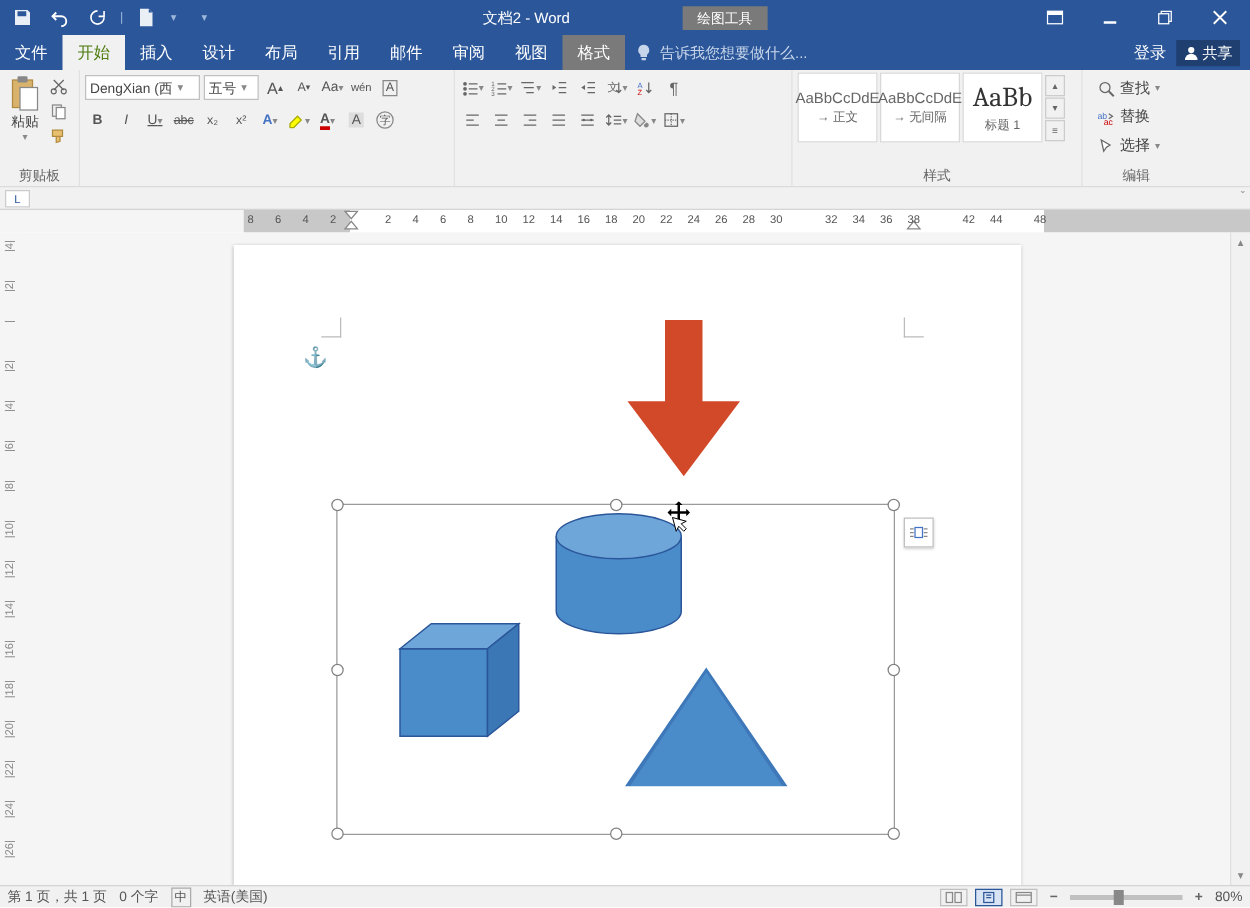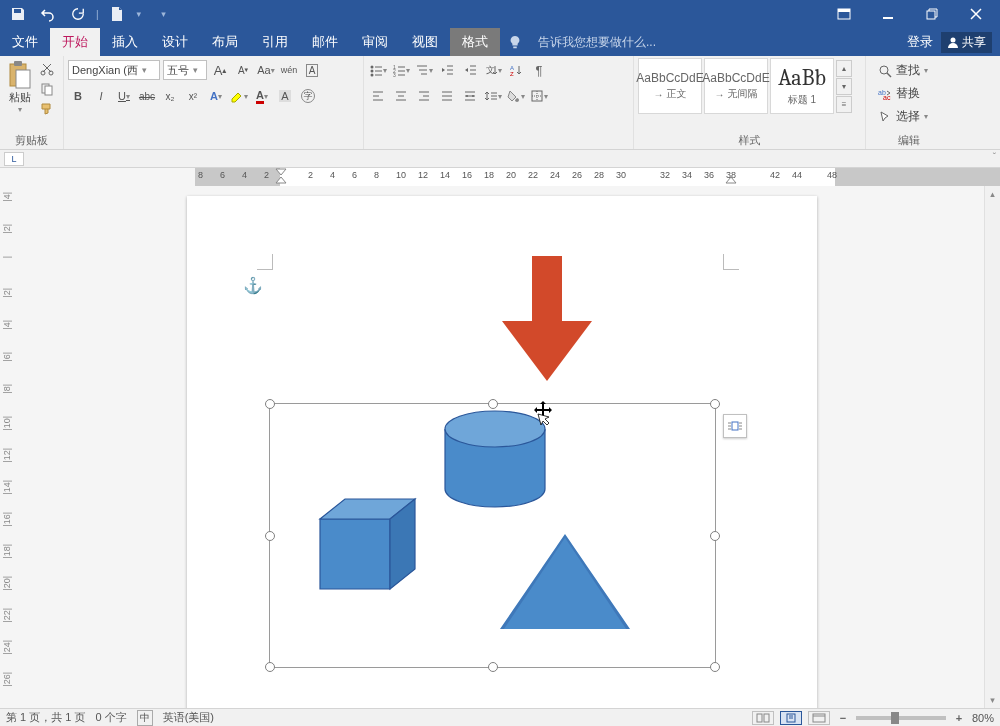--- a/index.html
+++ b/index.html
@@ -10,23 +10,23 @@
 .qat { display: flex; align-items: center; gap: 6px; padding-left: 6px; }
 .qat-icon { width: 24px; height: 24px; display: flex; align-items: center; justify-content: center; cursor: pointer; }
 .title-center { position: absolute; left: 50%; transform: translateX(-50%); pointer-events: none; display: flex; gap: 20px; align-items: center; }
 .title-drawtools { background: #7a7a7a; padding: 2px 12px; font-size: 11px; margin-left: 70px; }
 .win-controls { margin-left: auto; display: flex; gap: 4px; padding-right: 4px; }
 .win-btn { width: 40px; height: 28px; display: flex; align-items: center; justify-content: center; cursor: pointer; }
 
 
 .ribtabs { height: 28px; background: #2b579a; display: flex; align-items: stretch; color: #fff; font-size: 13px; }
 .ribtab { padding: 0 12px; display: flex; align-items: center; cursor: pointer; }
-.ribtab.active { background: #f1f1f1; color: #be185d; }
+.ribtab.active { background: #f1f1f1; color: #4d7c0f; }
 .ribtab.format { background: #7a7a7a; color: #fff; }
-.telltell { display: flex; align-items: center; color: #c7d5ea; font-size: 12px; margin-left: 8px; gap: 16px; }
+.telltell { display: flex; align-items: center; color: #c7d5ea; font-size: 12px; margin-left: 8px; gap: 6px; }
 .rightacc { margin-left: auto; display: flex; align-items: center; gap: 8px; padding-right: 8px; }
 .share-btn { background: #1e3f6f; padding: 2px 6px; display: flex; align-items: center; gap: 3px; font-size: 12px; }
 
 
 .ribbon { height: 94px; background: #f1f1f1; border-bottom: 1px solid #d4d4d4; display: flex; font-size: 11px; }
 .ribgroup { border-right: 1px solid #e1e1e1; display: flex; flex-direction: column; padding: 2px 4px 0; }
 .rg-body { flex: 1; display: flex; align-items: flex-start; gap: 2px; }
 .rg-label { text-align: center; font-size: 11px; color: #666; padding: 1px 0; white-space: nowrap; }
 
 
@@ -148,20 +148,24 @@
     </div>
     <span style="color:#9db7da;font-size:10px">|</span>
     <div class="qat-icon" title="新建">
       <svg width="14" height="16" viewBox="0 0 14 16">
           <path fill="#fff" d="M2 1h7l3 3v11H2z" opacity="0.9"></path>
           <path fill="#2b579a" d="M9 1v3h3z"></path>
         </svg>
     </div>
     <span style="color:#9db7da;font-size:9px;margin-left:2px">▾</span>
     <span style="color:#9db7da;font-size:9px;margin-left:14px">▾</span>
+  </div>
+  <div class="title-center">
+    <span>文档2 - Word</span>
+    <span class="title-drawtools">绘图工具</span>
   </div>
   <div class="win-controls">
     <div class="win-btn">
       <svg width="14" height="12" viewBox="0 0 14 12">
           <rect x="1" y="1" width="12" height="10" fill="none" stroke="#fff"></rect>
           <rect x="1" y="1" width="12" height="3" fill="#fff"></rect>
         </svg>
     </div>
     <div class="win-btn">
         <svg width="12" height="12">

